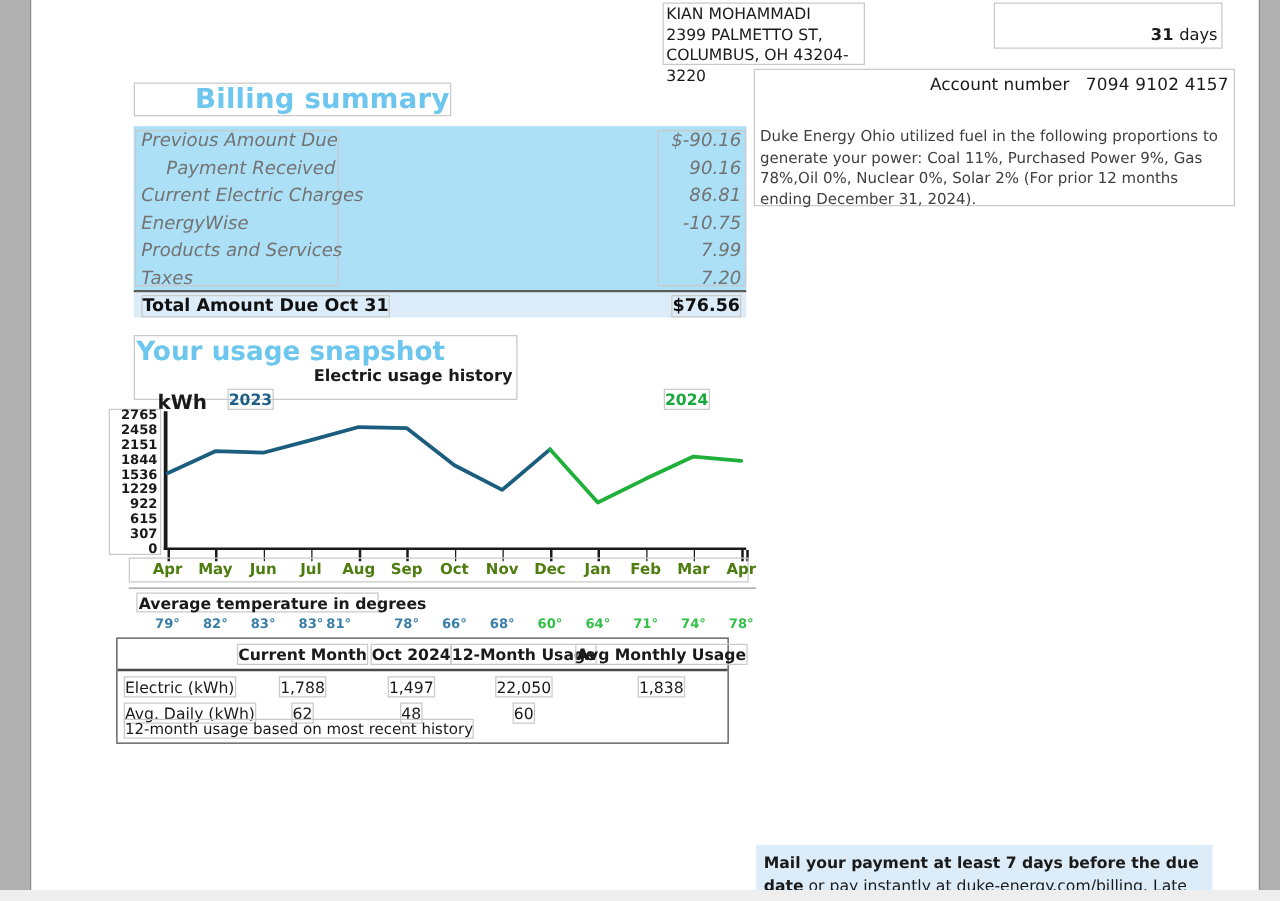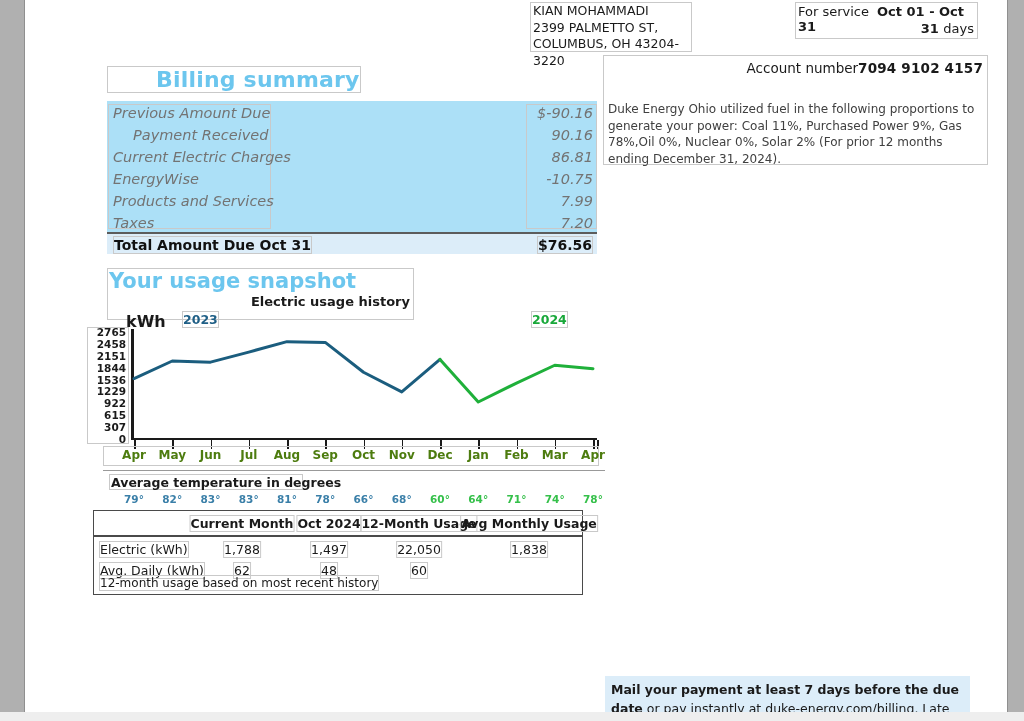--- a/index.html
+++ b/index.html
@@ -78,21 +78,21 @@
     width: 385px; height: 110px;
     box-sizing: border-box;
   }
   .acct-line {
     position: absolute;
     right: 4px; top: 4px;
     font-size: 13.5px;
     color: #1a1a1a;
     white-space: nowrap;
   }
-  .acct-line .num { font-weight: bold; margin-left: 0; letter-spacing: .2px; }
+  .acct-line .num { font-weight: normal; margin-left: 13px; letter-spacing: .2px; }
   .fuelmix {
     position: absolute;
     left: 4px; top: 45px;
     width: 378px;
     font-size: 12px;
     line-height: 16.5px;
     color: #404040;
   }
 
   
@@ -380,23 +380,20 @@
 
 <div class="page">
 
   <div class="addr obox">
     <div>KIAN MOHAMMADI</div>
     <div>2399 PALMETTO ST,</div>
     <div>COLUMBUS, OH 43204-3220</div>
   </div>
 
   <div class="service-box obox">
-    <div class="service-l1">
-      <span class="lbl">For service</span><span class="val">Oct 01 - Oct 31</span>
-    </div>
     <div class="service-l2">
       <span>31</span>
       <span class="days">days</span>
     </div>
   </div>
 
   <div class="acct-box obox">
     <div class="acct-line">
       <span>Account number</span><span class="num">7094 9102 4157</span>
     </div>
@@ -504,21 +501,21 @@
     </div>
 
   <div class="temp-rule"></div>
   <div class="temp-titlebox obox"></div>
   <div class="temp-title">Average temperature in degrees</div>
   <div class="temps" id="temp-row">
       <span class="t2023" style="left: 47px; top: 0px;">79°</span>
       <span class="t2023" style="left: 85.25px; top: 0px;">82°</span>
       <span class="t2023" style="left: 123.5px; top: 0px;">83°</span>
       <span class="t2023" style="left: 161.75px; top: 0px;">83°</span>
-      <span class="t2023" style="left: 200px; top: 0px;">81°</span>
+      <span class="t2023" style="left: 184px; top: 0px;">81°</span>
       <span class="t2023" style="left: 238.25px; top: 0px;">78°</span>
       <span class="t2023" style="left: 276.5px; top: 0px;">66°</span>
       <span class="t2023" style="left: 314.75px; top: 0px;">68°</span>
       <span class="t2024" style="left: 353px; top: 0px;">60°</span>
       <span class="t2024" style="left: 391.25px; top: 0px;">64°</span>
       <span class="t2024" style="left: 429.5px; top: 0px;">71°</span>
       <span class="t2024" style="left: 467.75px; top: 0px;">74°</span>
       <span class="t2024" style="left: 506px; top: 0px;">78°</span>
     </div>
 

